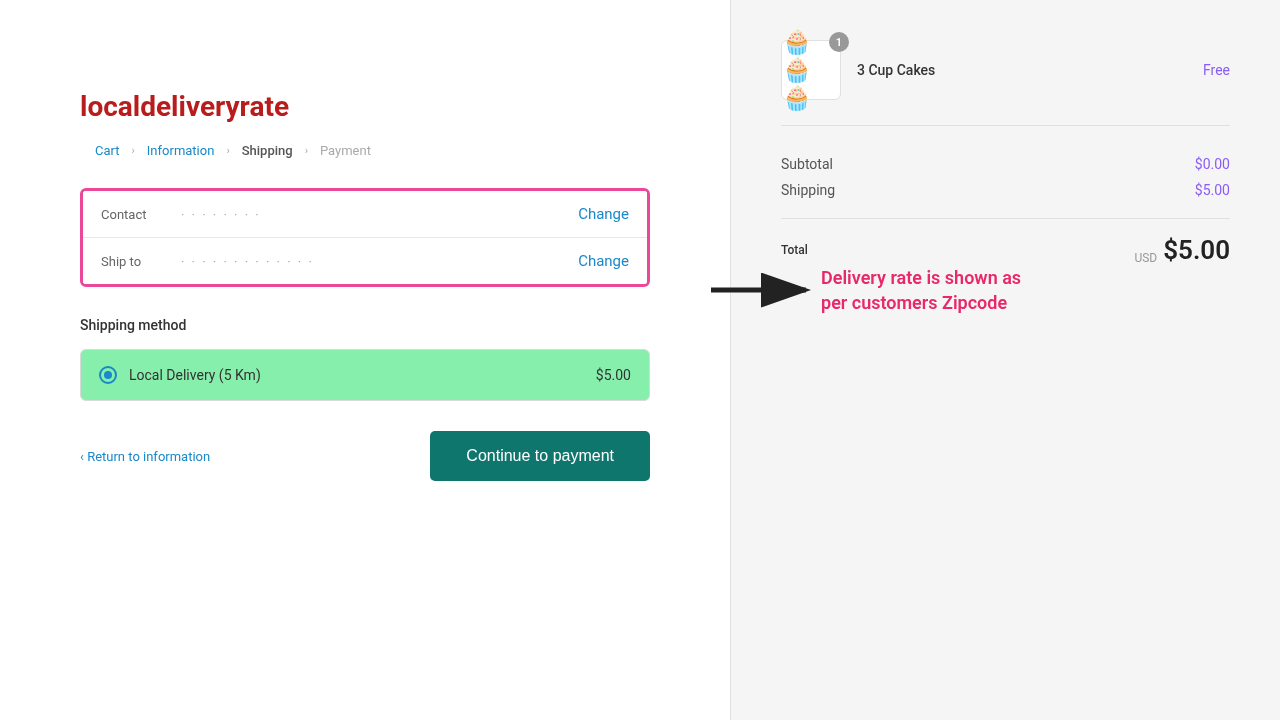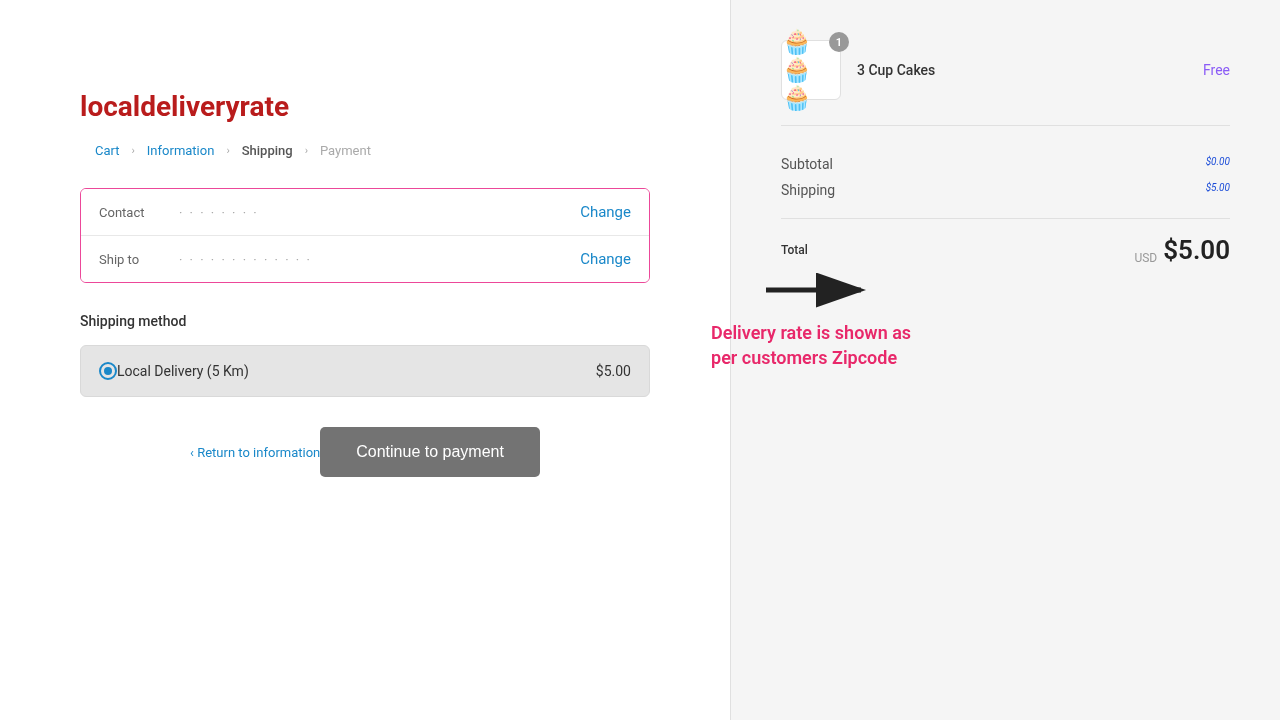--- a/index.html
+++ b/index.html
@@ -47,21 +47,21 @@
       color: #555555;
       font-weight: 500;
     }
     .breadcrumb-sep {
       color: #aaaaaa;
       font-size: 11px;
     }
 
     
     .info-box {
-      border: 1px solid #ec4899;
+      border: 3px solid #ec4899;
       border-radius: 6px;
       margin-bottom: 30px;
       overflow: hidden;
     }
     .info-row {
       display: flex;
       align-items: center;
       padding: 14px 18px;
       background: #ffffff;
     }
@@ -93,21 +93,22 @@
       color: #333333;
       margin-bottom: 16px;
     }
 
     .shipping-option {
       border: 1px solid #d9d9d9;
       border-radius: 6px;
       padding: 16px 18px;
       display: flex;
       align-items: center;
-      background: #e5e5e5;
+      gap: 12px;
+      background: #86efac;
       margin-bottom: 30px;
     }
     .radio-dot {
       width: 18px;
       height: 18px;
       border-radius: 50%;
       border: 2px solid #1a88c9;
       display: flex;
       align-items: center;
       justify-content: center;
@@ -126,30 +127,30 @@
     }
     .shipping-price {
       font-size: 14px;
       color: #333333;
     }
 
     
     .actions {
       display: flex;
       align-items: center;
-      justify-content: center;
+      justify-content: space-between;
     }
     .return-link {
       color: #1a88c9;
       font-size: 13px;
       cursor: pointer;
       text-decoration: none;
     }
     .continue-btn {
-      background: #737373;
+      background: #0f766e;
       color: #ffffff;
       border: none;
       border-radius: 5px;
       padding: 16px 36px;
       font-size: 16px;
       font-weight: 500;
       cursor: pointer;
     }
 
     
@@ -218,23 +219,22 @@
     .total-row {
       display: flex;
       justify-content: space-between;
       margin-bottom: 10px;
     }
     .total-label {
       font-size: 14px;
       color: #555555;
     }
     .total-value {
-      font-size: 10px;
-      color: #1d4ed8;
-      font-style: italic;
+      font-size: 14px;
+      color: #8b5cf6;
     }
     .grand-total-row {
       display: flex;
       justify-content: space-between;
       align-items: center;
       margin-top: 16px;
       padding-top: 16px;
       border-top: 1px solid #e0e0e0;
     }
     .grand-label {
@@ -259,21 +259,20 @@
     }
 
     
     .annotation-wrapper {
       position: absolute;
       top: 260px;
       left: -20px;
       display: flex;
       align-items: center;
       gap: 0px;
-      flex-direction: column;
     }
 
     .arrow-svg {
       flex-shrink: 0;
     }
 
     .annotation-text {
       color: #e8286a;
       font-size: 18px;
       font-weight: 600;

